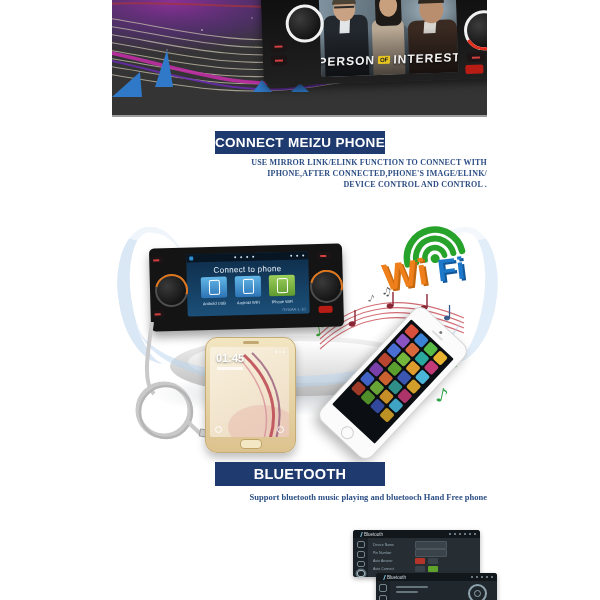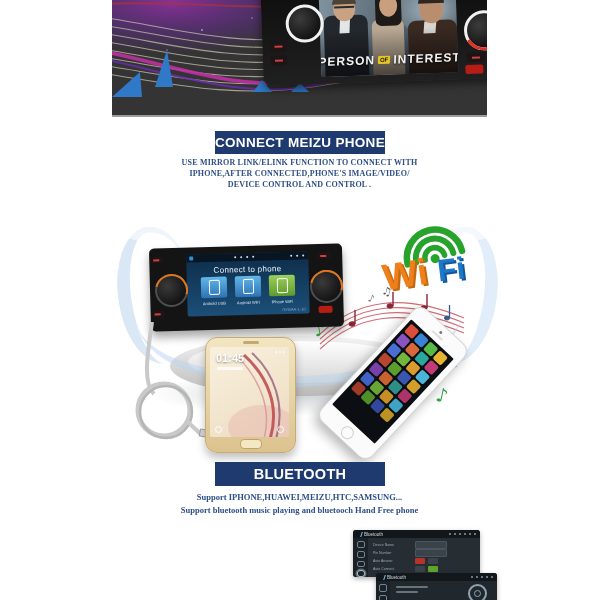--- a/index.html
+++ b/index.html
@@ -30,21 +30,21 @@
         border-bottom-color:#e23020;border-right-color:#e23020;transform:rotate(15deg);}
   .side-btn{background:#1d1416;border-radius:2px;}
   .red-dash{position:absolute;left:50%;top:50%;width:8px;height:2px;margin:-1px 0 0 -4px;background:#d34040;}
   .side-btn.solid{background:#b81d15;}
 
   
   .head-box{width:170px;background:#1e3a6e;color:#ffffff;text-align:center;
         font-weight:bold;letter-spacing:.3px;}
   .connect-box{left:215px;top:131px;height:23px;font-size:13.5px;line-height:23px;}
   .bt-box{left:215px;top:462px;height:24px;font-size:14.5px;line-height:24px;}
-  .para{left:112px;width:375px;text-align:center;color:#2d4f85;
+  .para{left:112px;width:375px;text-align:right;color:#2d4f85;
         font-family:"Liberation Serif",serif;font-weight:bold;}
   .para-connect{top:157px;font-size:8px;line-height:11px;letter-spacing:.2px;}
   .para-bt{top:491px;font-size:8.5px;line-height:12.5px;}
 
   
   .swirl{border-radius:50%;border:0 solid transparent;}
   .swirl-left{left:118px;top:226px;width:64px;height:132px;
         border-left:13px solid rgba(193,215,238,.6);border-top:6px solid rgba(193,215,238,.25);
         transform:rotate(-8deg);}
   .swirl-right{left:420px;top:226px;width:64px;height:132px;
@@ -213,21 +213,21 @@
       <div class="abs side-btn" style="left:204px;top:76px;width:18px;height:9px;">
           <i class="red-dash"></i>
         </div>
       <div class="abs side-btn solid" style="left:202px;top:88px;width:18px;height:9px;"></div>
     </div>
   </div>
 
   <div class="abs head-box connect-box">CONNECT MEIZU PHONE</div>
   <div class="abs para para-connect">
     <div>USE MIRROR LINK/ELINK FUNCTION TO CONNECT WITH</div>
-    <div>IPHONE,AFTER CONNECTED,PHONE'S IMAGE/VIDEO/</div>
+    <div>IPHONE,AFTER CONNECTED,PHONE'S IMAGE/ELINK/</div>
     <div>DEVICE CONTROL AND CONTROL .</div>
   </div>
 
   <div class="abs swirl swirl-left"></div>
   <div class="abs swirl swirl-right"></div>
   <div class="abs ped-shadow"></div>
   <div class="abs pedestal"></div>
   <div class="abs pedestal-top"></div>
 
   <svg class="abs ribbon" width="160" height="92" viewBox="0 0 160 92">
@@ -378,21 +378,20 @@
         <div class="app-tile" style="background: rgb(160, 58, 40);"></div>
         <div class="app-tile" style="background: rgb(79, 142, 40);"></div>
         <div class="app-tile" style="background: rgb(50, 72, 156);"></div>
         <div class="app-tile" style="background: rgb(189, 146, 36);"></div>
       </div>
     <div class="abs ip-home"></div>
   </div>
 
   <div class="abs head-box bt-box">BLUETOOTH</div>
   <div class="abs para para-bt">
-    <div>Support IPHONE,HUAWEI,MEIZU,HTC,SAMSUNG...</div>
     <div>Support bluetooth music playing and bluetooch Hand Free phone</div>
   </div>
 
   <div class="abs bt-shot shot1">
     <div class="shot-bar">
       <i class="shot-bt-icon"></i>
       <span class="shot-title">Bluetooth</span>
       <span class="bar-dots">
           <i></i>
           <i></i>

